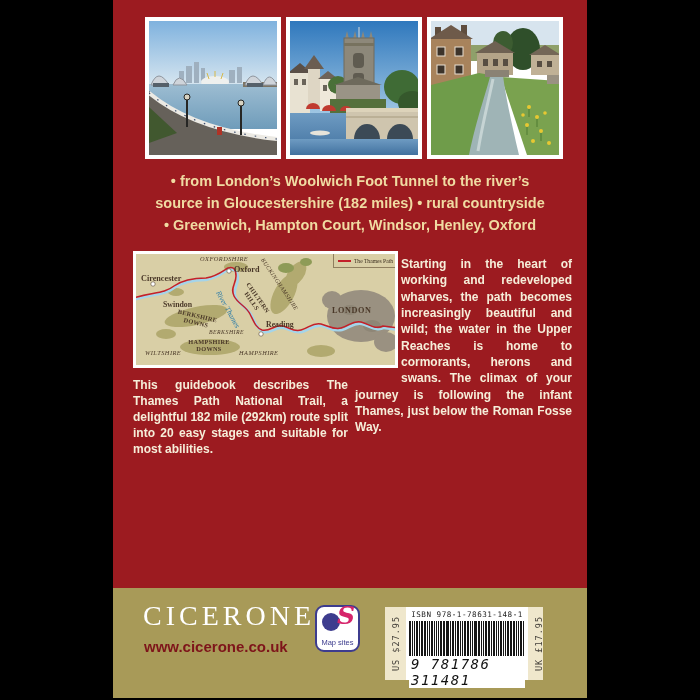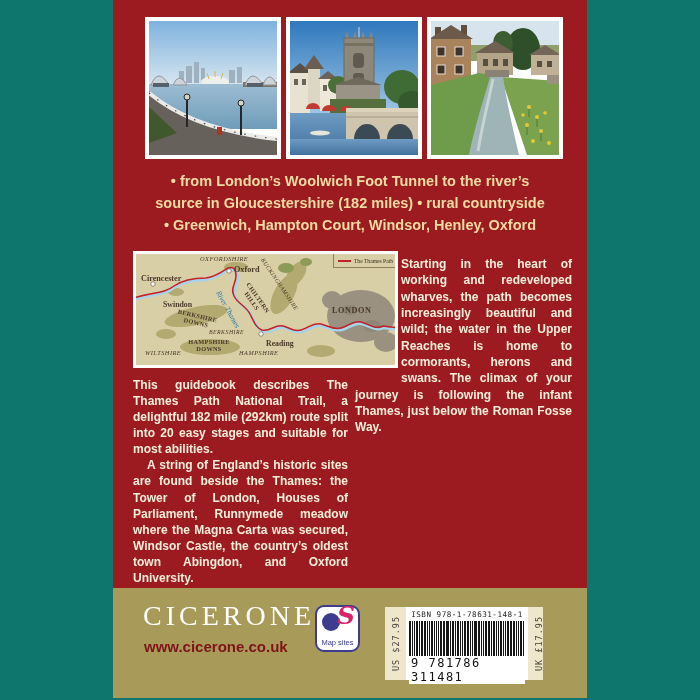--- a/index.html
+++ b/index.html
@@ -1,16 +1,16 @@
 <!DOCTYPE html>
 <html><head>
 <meta charset="utf-8">
 <style>
   html,body{margin:0;padding:0;background:#ffffff;}
-  .page{position:relative;width:700px;height:700px;background:#0f766e;overflow:hidden;
+  .page{position:relative;width:700px;height:700px;background:#000000;overflow:hidden;
         font-family:"Liberation Sans",sans-serif;}
   .cover{position:absolute;left:113px;top:0;width:474px;height:698px;background:#9c1b20;}
   .gold-bar{position:absolute;left:0;top:588px;width:474px;height:110px;background:#a89a58;}
 
   
   .photo-row{position:absolute;left:32px;top:17px;display:flex;gap:5px;}
   .photo-frame{background:#fff;padding:4px;}
   .photo-frame svg{display:block;}
 
   
@@ -63,21 +63,21 @@
 
   .barcode-label{position:absolute;left:272px;top:19px;width:158px;height:73px;
     background:#efe7cc;display:flex;}
   .price{width:21px;display:flex;align-items:center;justify-content:center;
     writing-mode:vertical-rl;transform:rotate(180deg);
     font-family:"DejaVu Sans Mono",monospace;font-size:8.5px;letter-spacing:1px;color:#44403a;}
   .barcode-core{flex:1;background:#ffffff;padding:2px 3px 1px 3px;display:flex;flex-direction:column;align-items:center;}
   .isbn{font-family:"DejaVu Sans Mono",monospace;font-size:7.6px;letter-spacing:.5px;color:#222;margin-top:1px;}
   .bars{display:flex;align-items:flex-start;height:42px;margin-top:2px;}
   .bars span{display:inline-block;background:#151515;margin-right:1px;}
-  .digits{font-family:"DejaVu Sans Mono",monospace;font-size:12px;letter-spacing:1.5px;color:#111;margin-top:-7px;background:#fff;padding:0 2px;}
+  .digits{font-family:"DejaVu Sans Mono",monospace;font-size:14px;letter-spacing:1.5px;color:#111;margin-top:-7px;background:#fff;padding:0 2px;font-style:italic;}
 </style>
 </head>
 <body>
 
 <div class="page">
   <div class="cover">
 
     <div class="photo-row">
       <div class="photo-frame">
         <svg width="128" height="134" viewBox="0 0 128 134">
@@ -283,40 +283,39 @@
         </svg>
         <div class="lbl county" style="left:64px;top:1px;">OXFORDSHIRE</div>
         <div class="lbl town" style="left:5px;top:20px;">Cirencester</div>
         <div class="lbl town" style="left:98px;top:11px;">Oxford</div>
         <div class="lbl county" style="left:129px;top:3px;transform:rotate(56deg);transform-origin:left top;font-size:5.8px;">BUCKINGHAMSHIRE</div>
         <div class="lbl hills wrap" style="left:115px;top:27px;width:34px;transform:rotate(55deg);transform-origin:left top;">CHILTERN HILLS</div>
         <div class="lbl town" style="left:27px;top:46px;font-size:7.8px;">Swindon</div>
         <div class="lbl hills wrap" style="left:40px;top:53px;width:46px;transform:rotate(13deg);transform-origin:left top;">BERKSHIRE DOWNS</div>
         <div class="lbl river" style="left:86px;top:35px;transform:rotate(61deg);transform-origin:left top;">River Thames</div>
         <div class="lbl county" style="left:73px;top:75px;font-size:5.8px;">BERKSHIRE</div>
-        <div class="lbl town" style="left:130px;top:85px;font-size:7.8px;">Reading</div>
+        <div class="lbl town" style="left:130px;top:66px;font-size:7.8px;">Reading</div>
         <div class="lbl hills wrap" style="left:50px;top:84px;width:46px;">HAMPSHIRE DOWNS</div>
         <div class="lbl county" style="left:9px;top:95px;">WILTSHIRE</div>
         <div class="lbl county" style="left:103px;top:95px;">HAMPSHIRE</div>
         <div class="lbl town" style="left:196px;top:52px;letter-spacing:.6px;">LONDON</div>
         <div class="legend">
           <span class="line"></span>
           <span class="txt">The Thames Path</span>
         </div>
       </div>
     </div>
 
     <div class="right-col">
       <div class="map-spacer"></div>
       <p><span>Starting in the heart of working and redeveloped wharves, the path becomes increasingly beautiful and wild; the water in the Upper Reaches is home to cormorants, herons and swans. The climax of your journey is following the infant Thames, just below the Roman Fosse Way.</span></p>
     </div>
 
     <div class="left-col">
       <p>This guidebook describes The Thames Path National Trail, a delightful 182 mile (292km) route split into 20 easy stages and suitable for most abilities.</p>
-      <p>A string of England’s historic sites are found beside the Thames: the Tower of London, Houses of Parliament, Runnymede meadow where the Magna Carta was secured, Windsor Castle, the country’s oldest town Abingdon, and Oxford University.</p>
     </div>
 
     <div class="gold-bar">
       <div class="logo">CICERONE</div>
       <div class="url">www.cicerone.co.uk</div>
 
       <div class="os-badge">
         <div class="os-circle"></div>
         <div class="os-s">S</div>
         <div class="os-label">Map sites</div>

